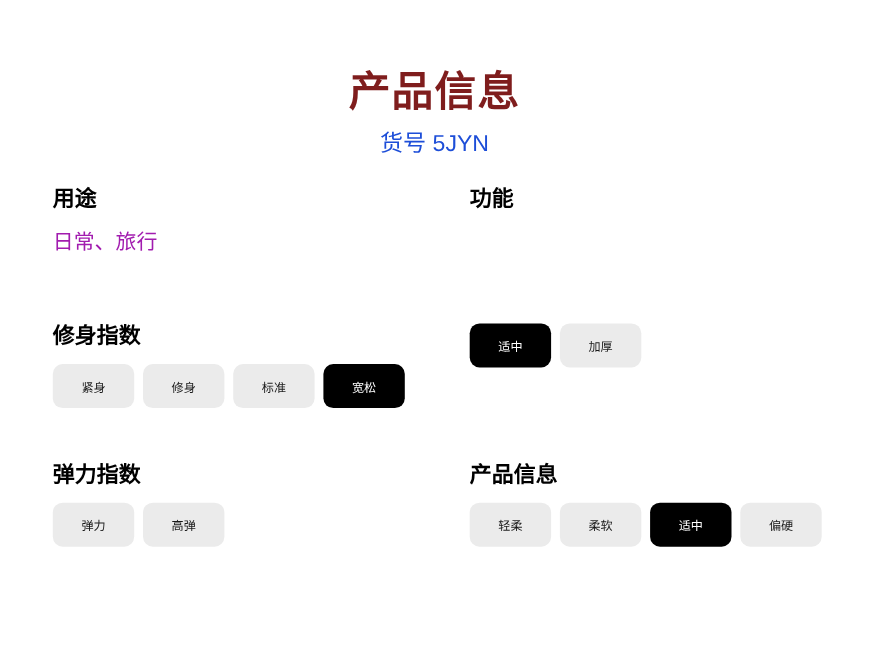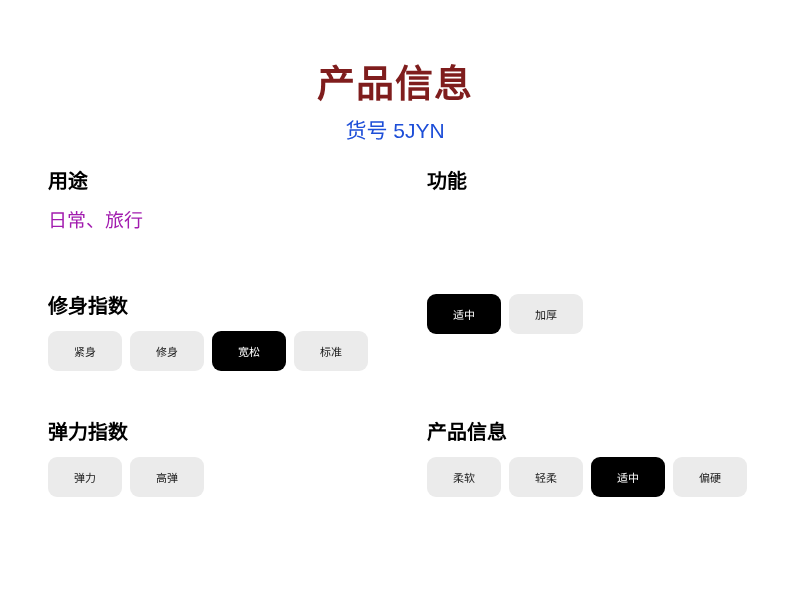--- a/index.html
+++ b/index.html
@@ -132,22 +132,22 @@
 
     <div class="section info-block">
       <div class="section-heading">功能</div>
     </div>
 
     <div class="section chips-block">
       <div class="section-heading tight">修身指数</div>
       <div class="chip-row">
         <div class="chip">紧身</div>
         <div class="chip">修身</div>
+        <div class="chip">标准</div>
         <div class="chip selected">宽松</div>
-        <div class="chip">标准</div>
       </div>
     </div>
 
     <div class="section chips-block">
       <div class="chip-row">
         <div class="chip selected">适中</div>
         <div class="chip">加厚</div>
       </div>
     </div>
 
@@ -155,21 +155,21 @@
       <div class="section-heading tight">弹力指数</div>
       <div class="chip-row">
         <div class="chip">弹力</div>
         <div class="chip">高弹</div>
       </div>
     </div>
 
     <div class="section chips-block">
       <div class="section-heading tight">产品信息</div>
       <div class="chip-row">
+        <div class="chip">轻柔</div>
         <div class="chip">柔软</div>
-        <div class="chip">轻柔</div>
         <div class="chip selected">适中</div>
         <div class="chip">偏硬</div>
       </div>
     </div>
 
   </div>
 </div>
 
 </body></html>

